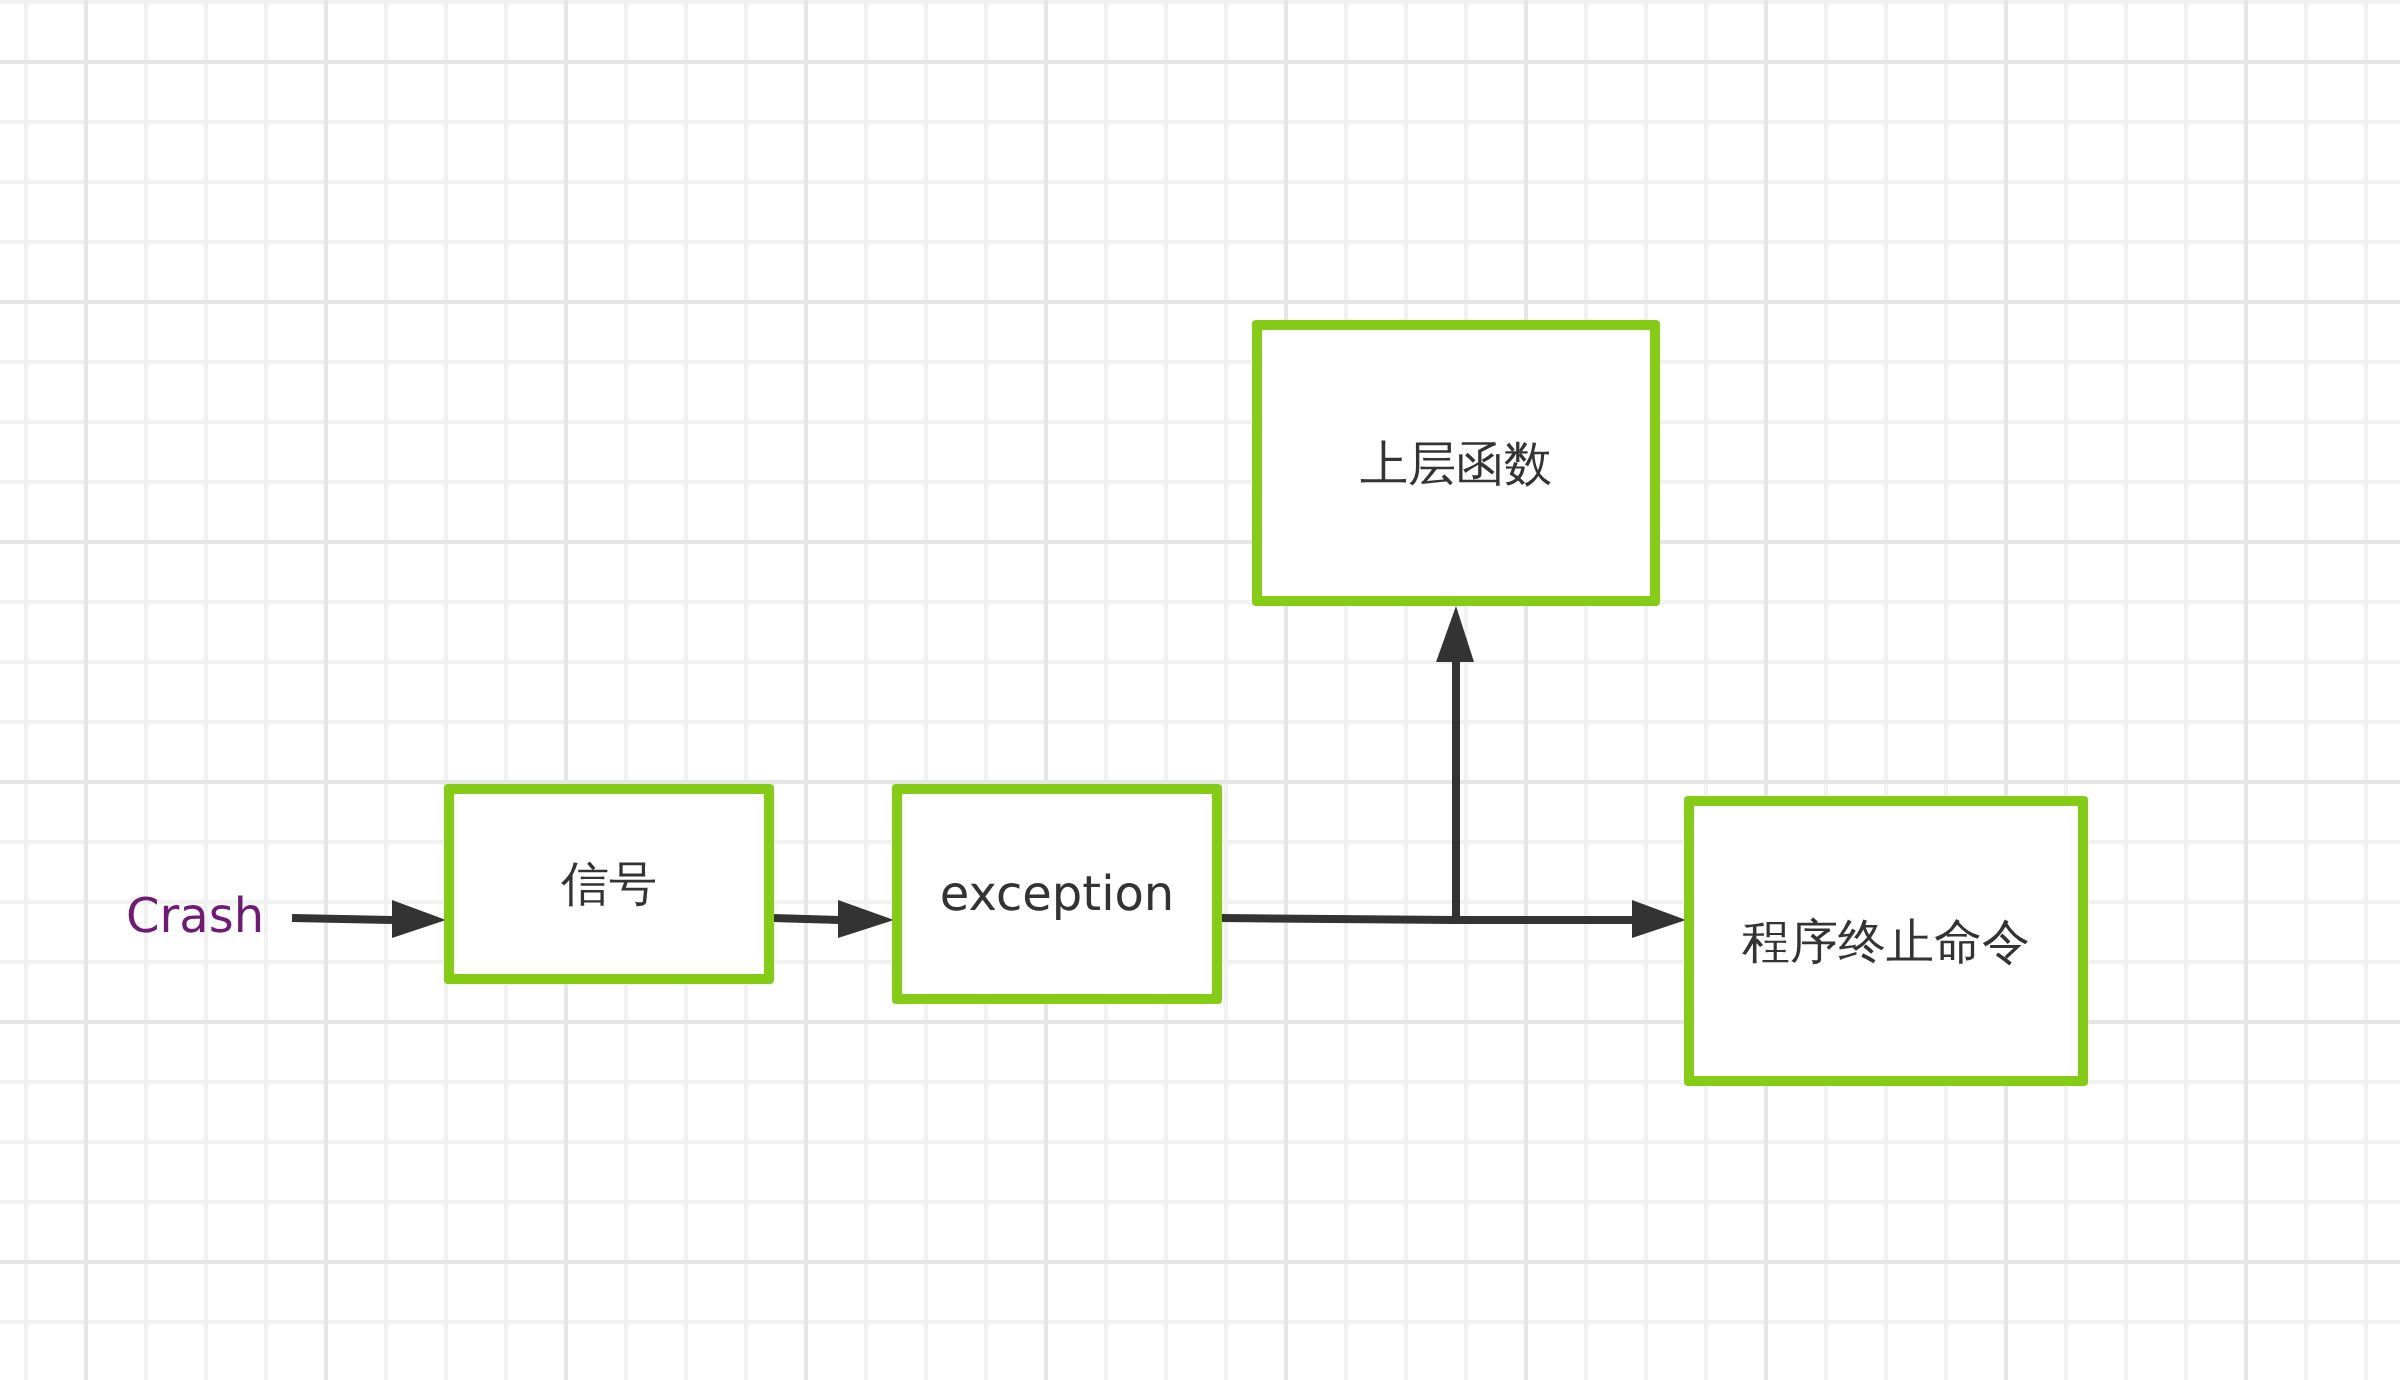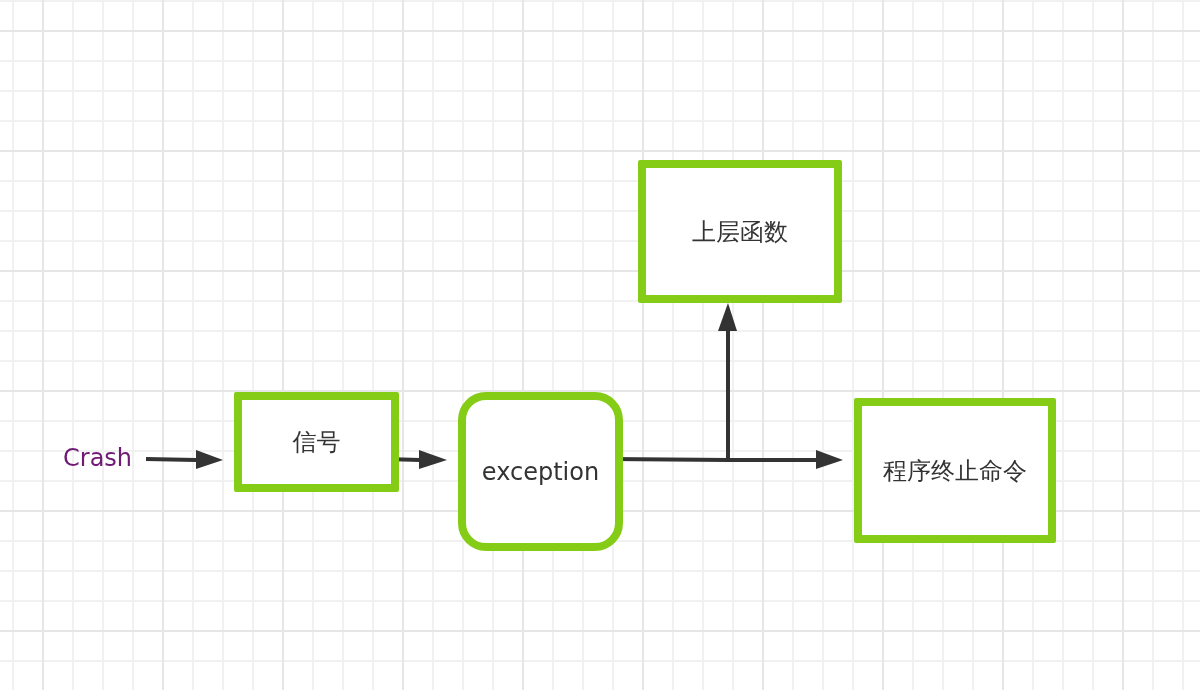--- a/index.html
+++ b/index.html
@@ -11,23 +11,23 @@
       linear-gradient(to bottom, #e6e6e6 2px, transparent 2px),
       linear-gradient(to right, #f1f1f1 2px, transparent 2px),
       linear-gradient(to bottom, #f1f1f1 2px, transparent 2px);
     background-size: 120px 120px, 120px 120px, 30px 30px, 30px 30px;
     background-position: 42px 30px, 42px 30px, 12px 0px, 12px 0px;
     font-family: "DejaVu Sans", "Liberation Sans", sans-serif;
   }
   svg.edges { position: absolute; left: 0; top: 0; width: 1200px; height: 690px; }
   .node {
     position: absolute; box-sizing: border-box;
-    border: 8px solid #84cc16; background: #ffffff; border-radius: 2px;
+    border: 5px solid #84cc16; background: #ffffff; border-radius: 2px;
     display: flex; align-items: center; justify-content: center;
-    color: #333333; font-size: 24px; margin-left: 12px;
+    color: #333333; font-size: 24px;
   }
   .label-free {
     position: absolute; color: #701a75; font-size: 24px;
   }
 </style>
 </head>
 <body>
 
 <svg class="edges" viewBox="0 0 1200 690">
   <defs>
@@ -52,21 +52,21 @@
     <polygon points="816,450 843,460 816,469"></polygon>
   </g>
 </svg>
 
 <div class="label-free" style="left:63px; top:444px;">Crash</div>
 
 <div class="node" style="left:222px; top:392px; width:165px; height:100px;">
   <span>信号</span>
 </div>
 
-<div class="node" style="left:446px; top:392px; width:165px; height:159px;border-radius:28px;">
+<div class="node" style="left:446px; top:392px; width:165px; height:110px;">
   <span>exception</span>
 </div>
 
 <div class="node" style="left:626px; top:160px; width:204px; height:143px;">
   <span>上层函数</span>
 </div>
 
 <div class="node" style="left:842px; top:398px; width:202px; height:145px;">
   <span>程序终止命令</span>
 </div>

